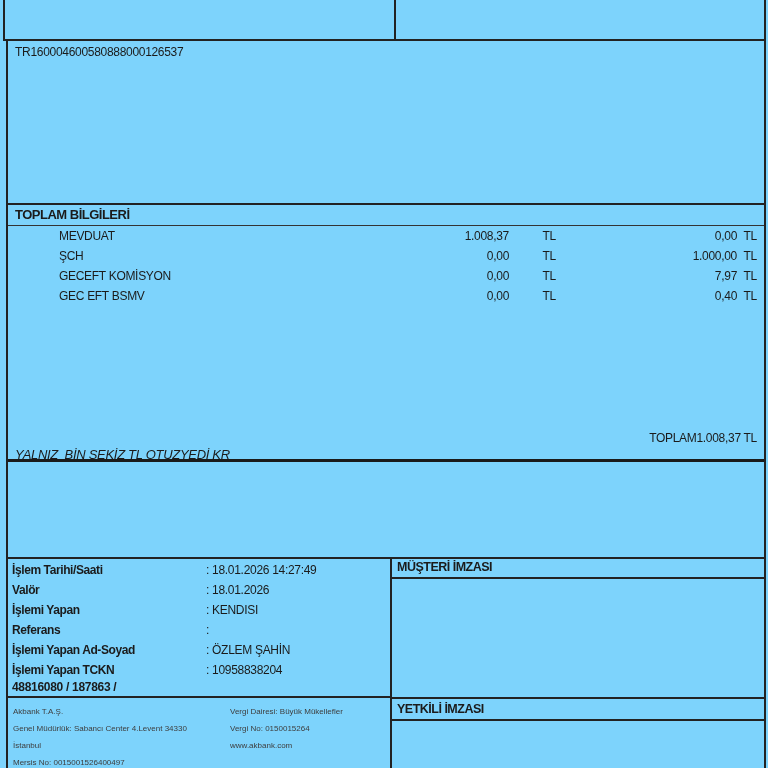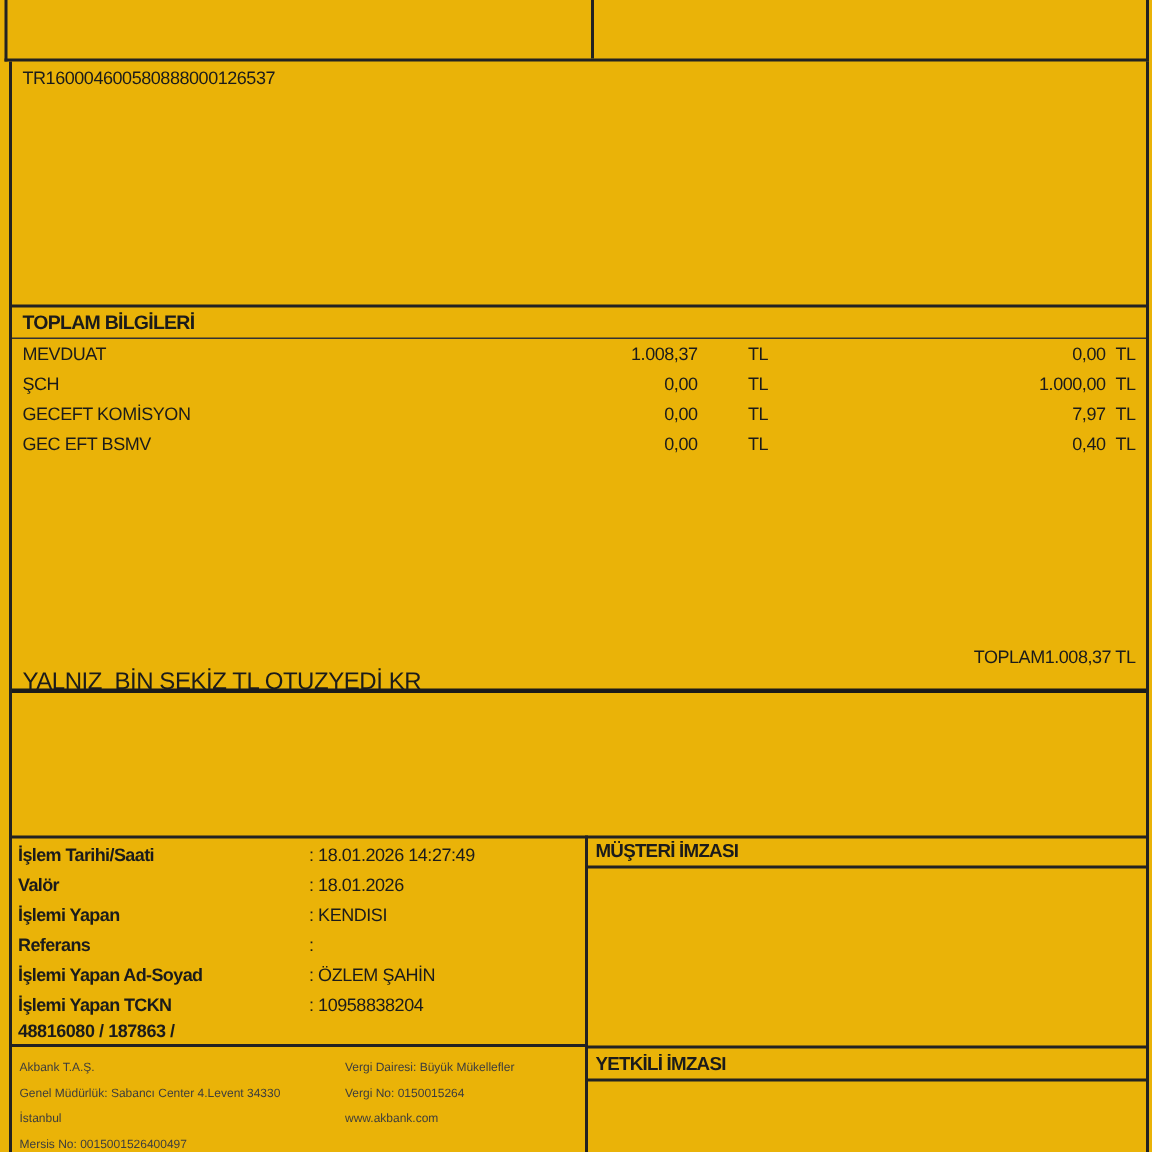--- a/index.html
+++ b/index.html
@@ -1,42 +1,42 @@
 <!DOCTYPE html>
 <html><head>
 <meta charset="utf-8">
 <style>
   html,body{margin:0;padding:0;background:#fff;}
-  .page{position:relative;width:768px;height:768px;background:#eab308;overflow:hidden;
+  .page{position:relative;width:768px;height:768px;background:#7dd3fc;overflow:hidden;
         font-family:"Liberation Sans",sans-serif;color:#1b1b1b;letter-spacing:-0.3px;}
 
   
   .top-box{position:absolute;left:3px;top:0;width:763px;height:41px;box-sizing:border-box;
            border-left:2px solid #222;border-right:2px solid #222;border-bottom:2px solid #222;}
   .top-divider{position:absolute;left:389px;top:0;height:100%;width:2px;background:#222;}
 
   
   .body{position:absolute;left:6px;top:41px;width:760px;height:727px;box-sizing:border-box;
         border-left:2px solid #222;border-right:2px solid #222;}
   .body > .sec{position:absolute;left:0;right:0;}
 
   .sec-iban{top:0;height:162px;border-bottom:2px solid #222;}
   .iban-text{padding:4px 7px 0 7px;font-size:12px;}
 
   .sec-amounts{top:162px;height:259px;border-bottom:3px solid #1a1a1a;box-sizing:border-box;}
   .sec-title{height:22px;line-height:24px;padding:0 7px;font-weight:700;font-size:13px;
              letter-spacing:-0.5px;border-bottom:1px solid #333;}
-  .amt-row{display:flex;height:20px;line-height:21px;padding:0 7px;font-size:12px;}
+  .amt-row{display:flex;height:20px;line-height:21px;padding:0 7px;font-size:12px;margin-left:44px;}
   .amt-lbl{width:280px;}
   .amt-c1{width:217px;display:flex;justify-content:flex-end;gap:27px;}
   .amt-c2{flex:1;display:flex;justify-content:flex-end;}
   .unit{width:20px;text-align:right;}
   .total-row{display:flex;justify-content:flex-end;margin-top:123px;height:19px;
              line-height:19px;padding:0 7px;font-size:12px;}
-  .words-row{height:14px;line-height:13px;padding:0 7px;font-size:16px;white-space:pre;}
+  .words-row{height:14px;line-height:13px;padding:0 7px;font-size:13px;white-space:pre;font-style:italic;}
 
   .sec-empty{top:421px;height:95px;border-bottom:2px solid #222;}
 
   .sec-bottom{top:516px;bottom:0;display:flex;justify-content:space-between;}
   .cell-left{width:384px;box-sizing:border-box;border-right:2px solid #222;position:relative;}
   .cell-right{flex:1;position:relative;}
 
   .d-rows{padding:3px 0 0 4px;}
   .d-row{display:flex;height:20px;line-height:20px;font-size:12px;}
   .d-lbl{width:194px;font-weight:700;letter-spacing:-0.4px;}

